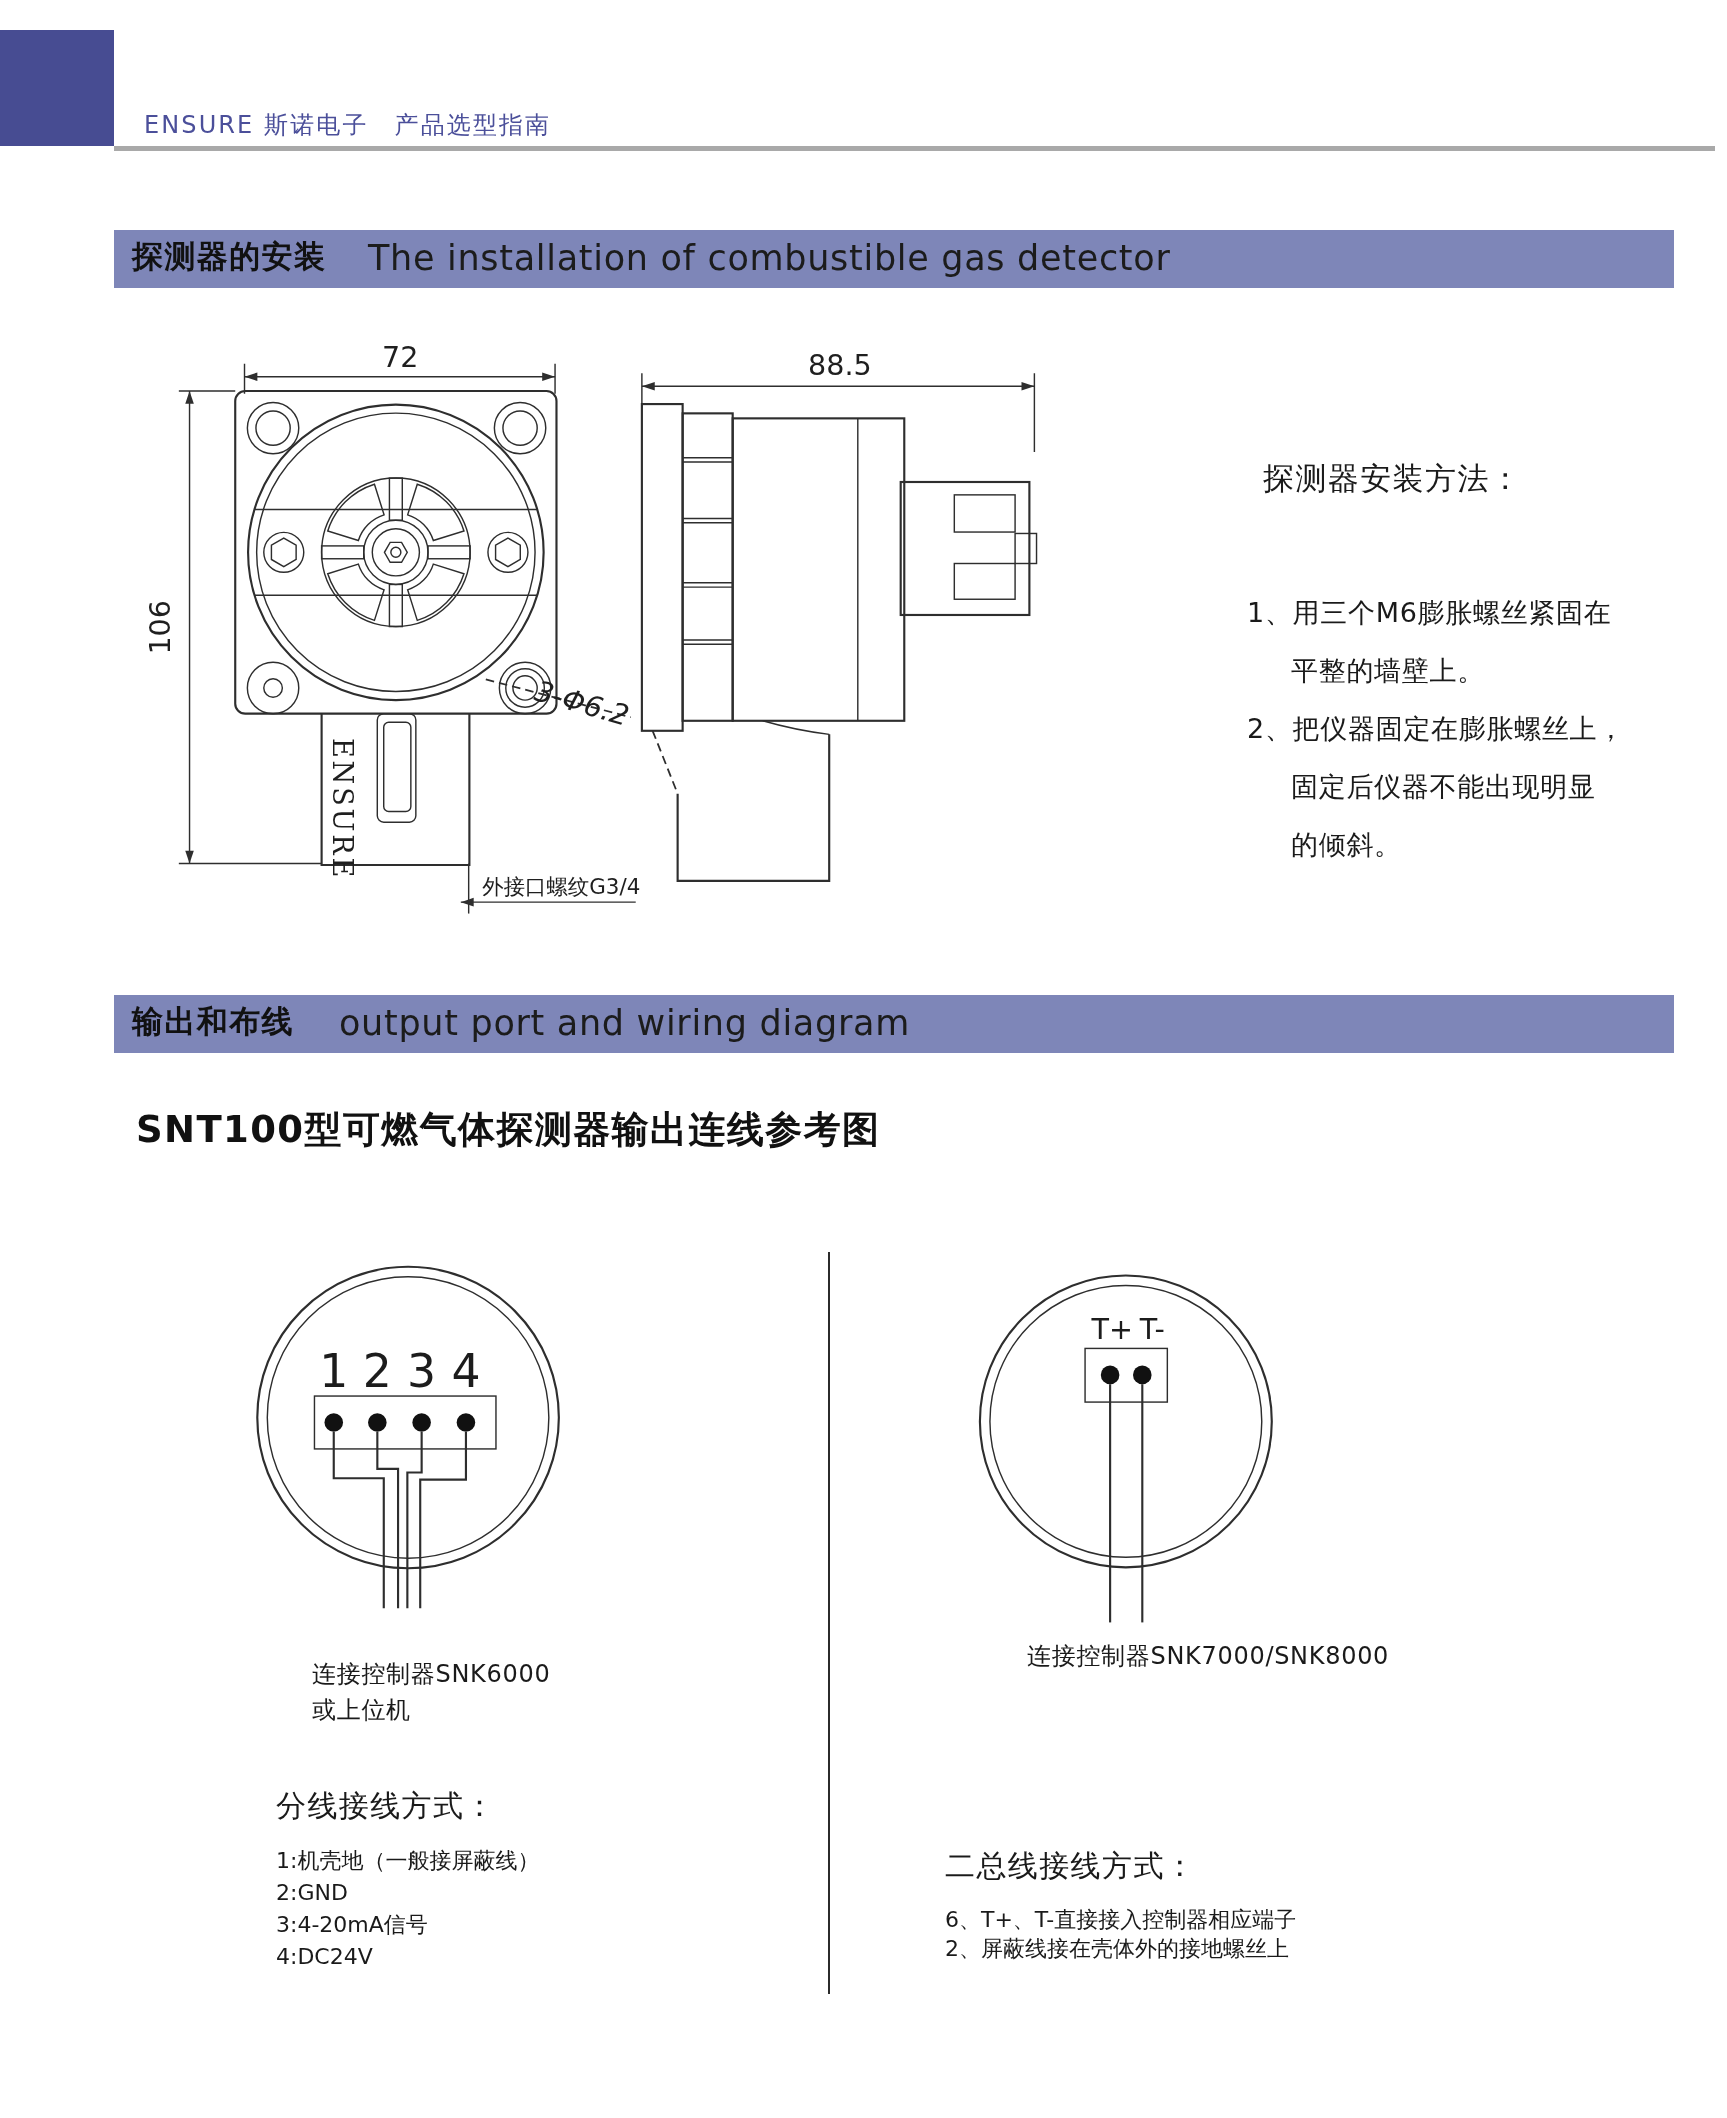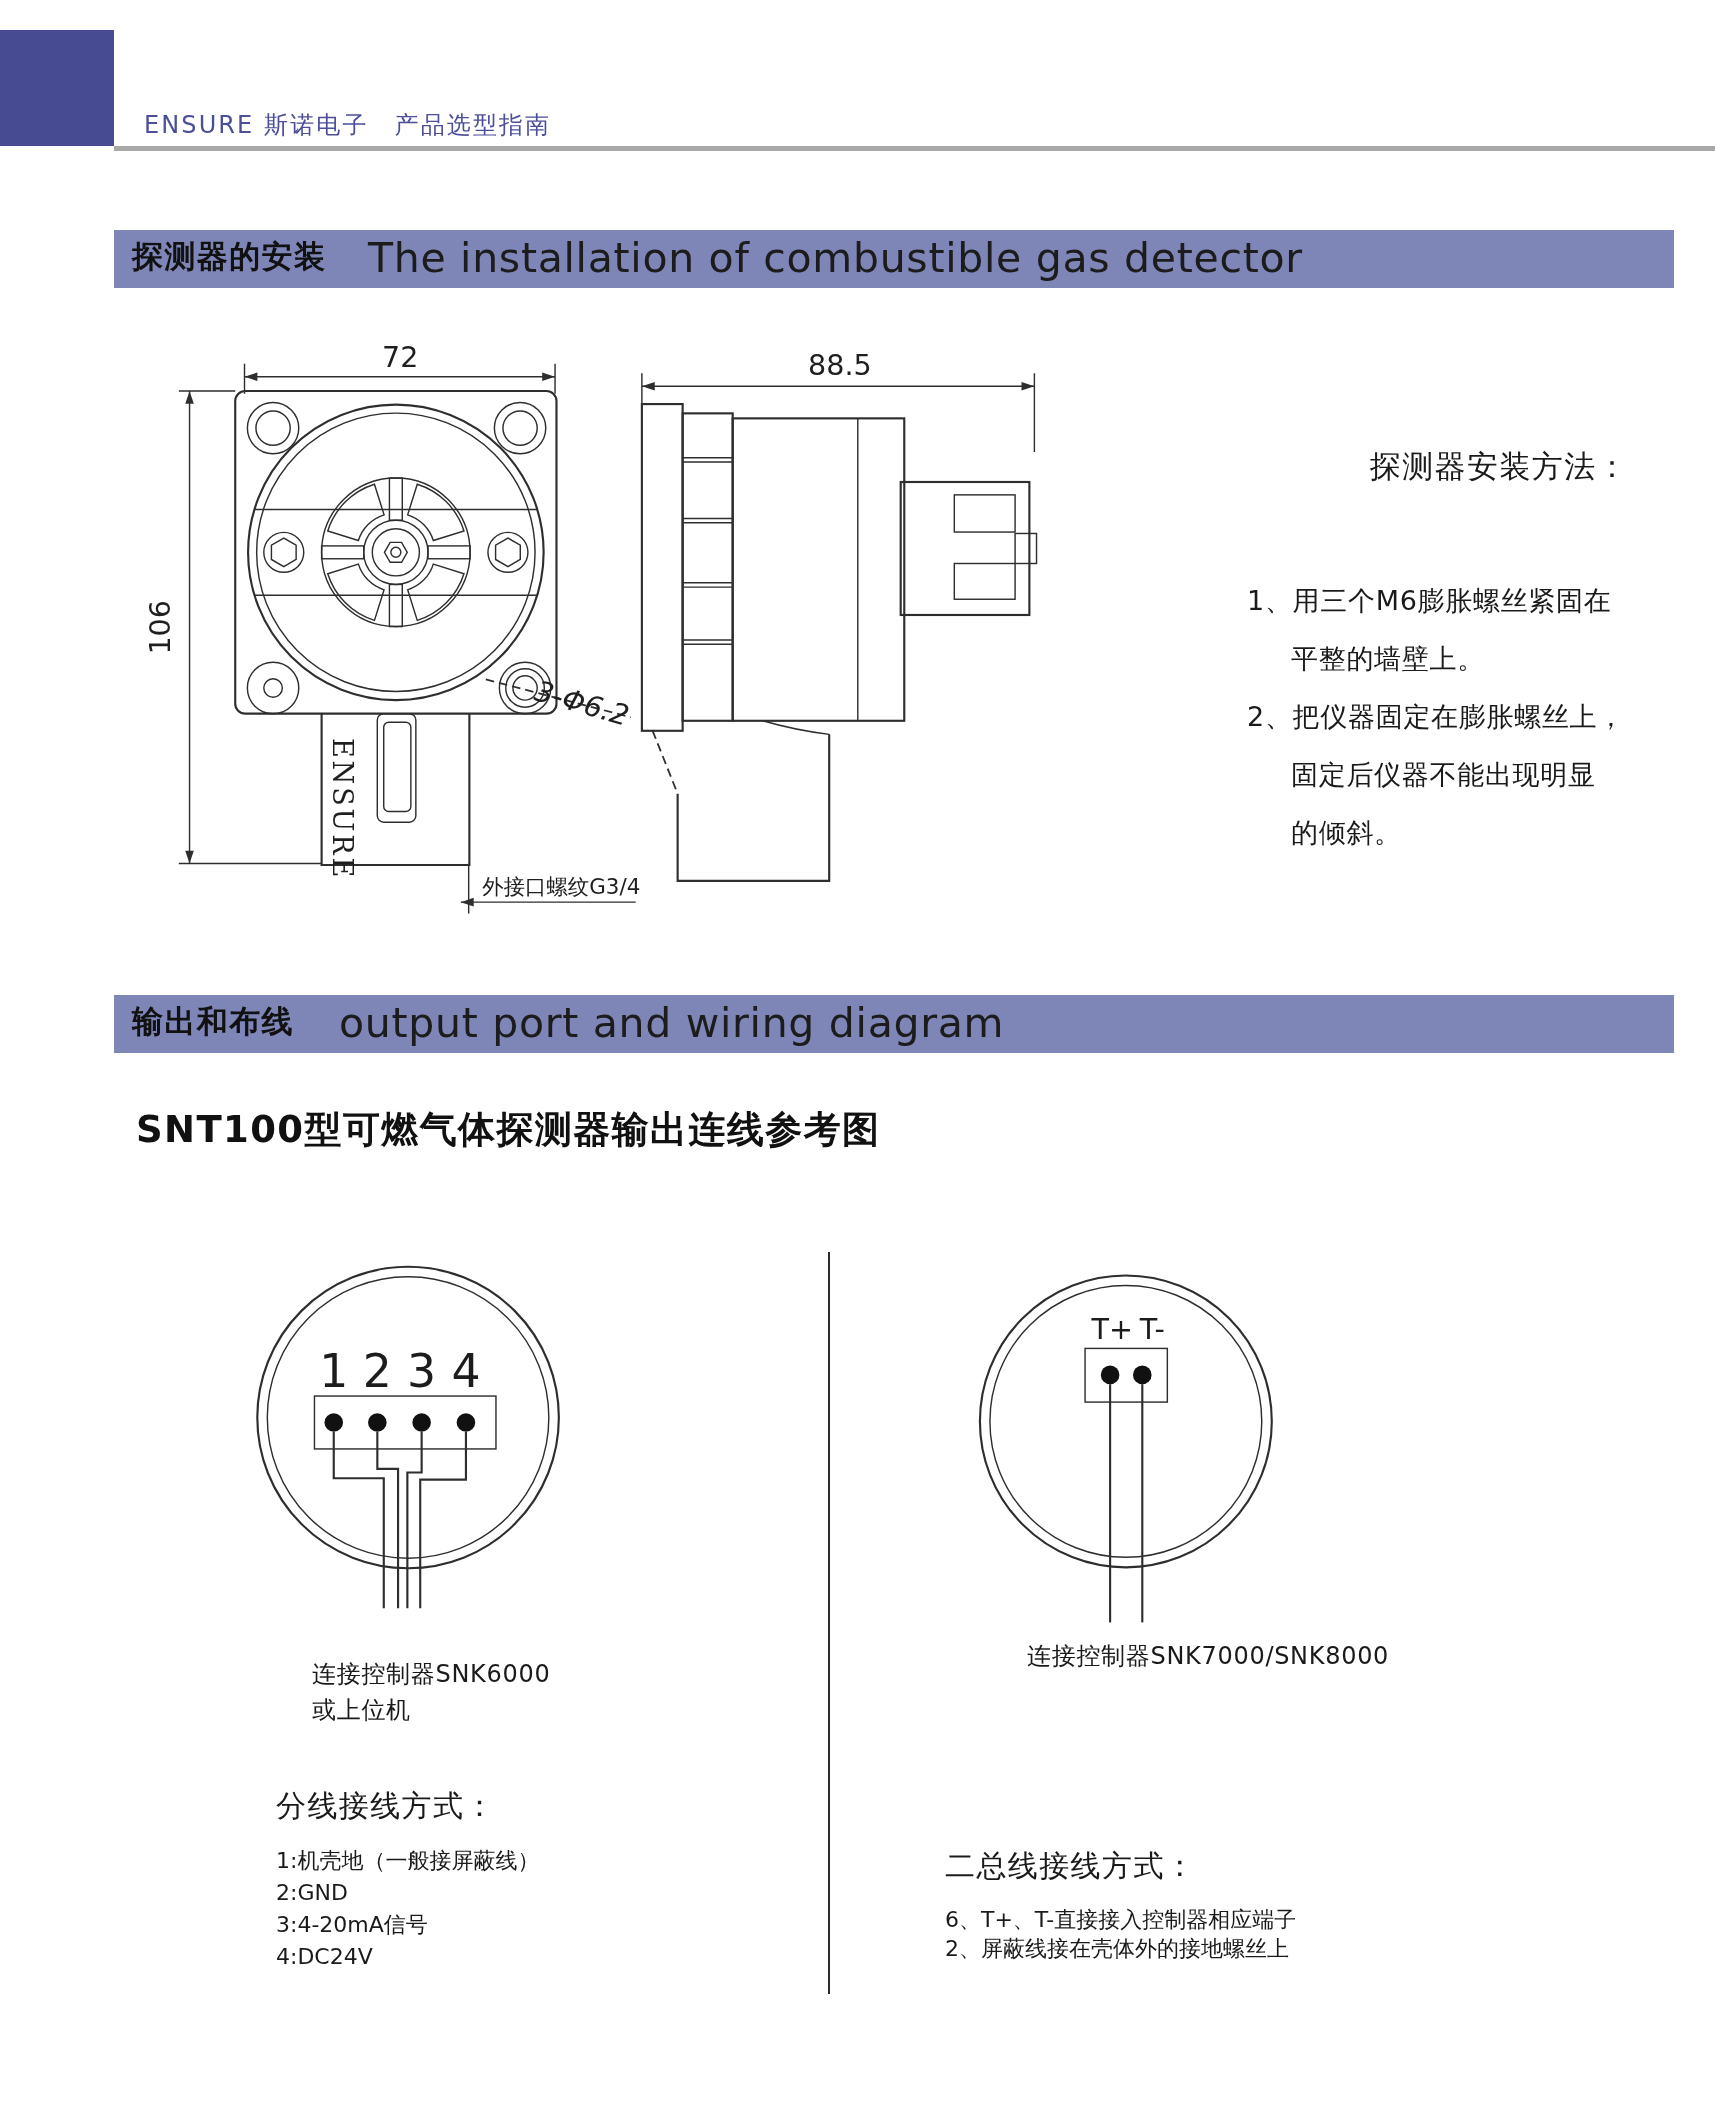--- a/index.html
+++ b/index.html
@@ -28,42 +28,42 @@
   .section-bar{
     position:absolute;left:114px;width:1560px;height:58px;
     background:#7e86b8;
   }
   .section-bar .zh{
     position:absolute;left:18px;top:50%;transform:translateY(-54%);
     font-size:31px;font-weight:bold;color:#111;letter-spacing:1.4px;white-space:nowrap;
   }
   .section-bar .en{
     position:absolute;top:50%;transform:translateY(-52%);
-    font-size:41px;color:#1c1c1c;letter-spacing:0.7px;white-space:nowrap;
+    font-size:35px;color:#1c1c1c;letter-spacing:0.7px;white-space:nowrap;
   }
   #bar-installation{top:230px;}
   #bar-installation .en{left:254px;}
   #bar-wiring{top:995px;}
   #bar-wiring .en{left:225px;}
 
   
   .drawing{position:absolute;}
   #front-view{left:100px;top:322px;margin-left:36px;}
   #side-view{left:629px;top:329px;}
   svg{display:block;}
   .ln{stroke:#2e2e2e;stroke-width:3;fill:none;}
   .ln2{stroke:#2e2e2e;stroke-width:2;fill:none;}
   .dash{stroke:#2e2e2e;stroke-width:2.5;fill:none;stroke-dasharray:12 7;}
   .arrow{fill:#2e2e2e;stroke:none;}
   .dimtxt{fill:#1f1f1f;font-size:40px;font-family:"DejaVu Sans","Liberation Sans",sans-serif;}
   .notetxt{fill:#1f1f1f;font-size:30px;font-family:"DejaVu Sans","Liberation Sans",sans-serif;}
 
   
   .install-block{position:absolute;left:1247px;top:442px;width:386px;}
-  .install-block h3{margin:4px;font-size:31px;font-weight:normal;letter-spacing:1.4px;text-align:right;}
+  .install-block h3{margin:16px;font-size:31px;font-weight:normal;letter-spacing:1.4px;}
   .install-steps{margin-top:84px;font-size:27px;line-height:58px;letter-spacing:0.7px;}
   .install-steps .step.indent{padding-left:44px;}
 
   
   .snt-title{
     position:absolute;left:136px;top:1105px;
     font-size:37px;font-weight:600;letter-spacing:1.4px;white-space:nowrap;color:#111;
   }
   .v-divider{position:absolute;left:828px;top:1252px;width:2.1px;height:742px;background:#2b2b2b;}
 

